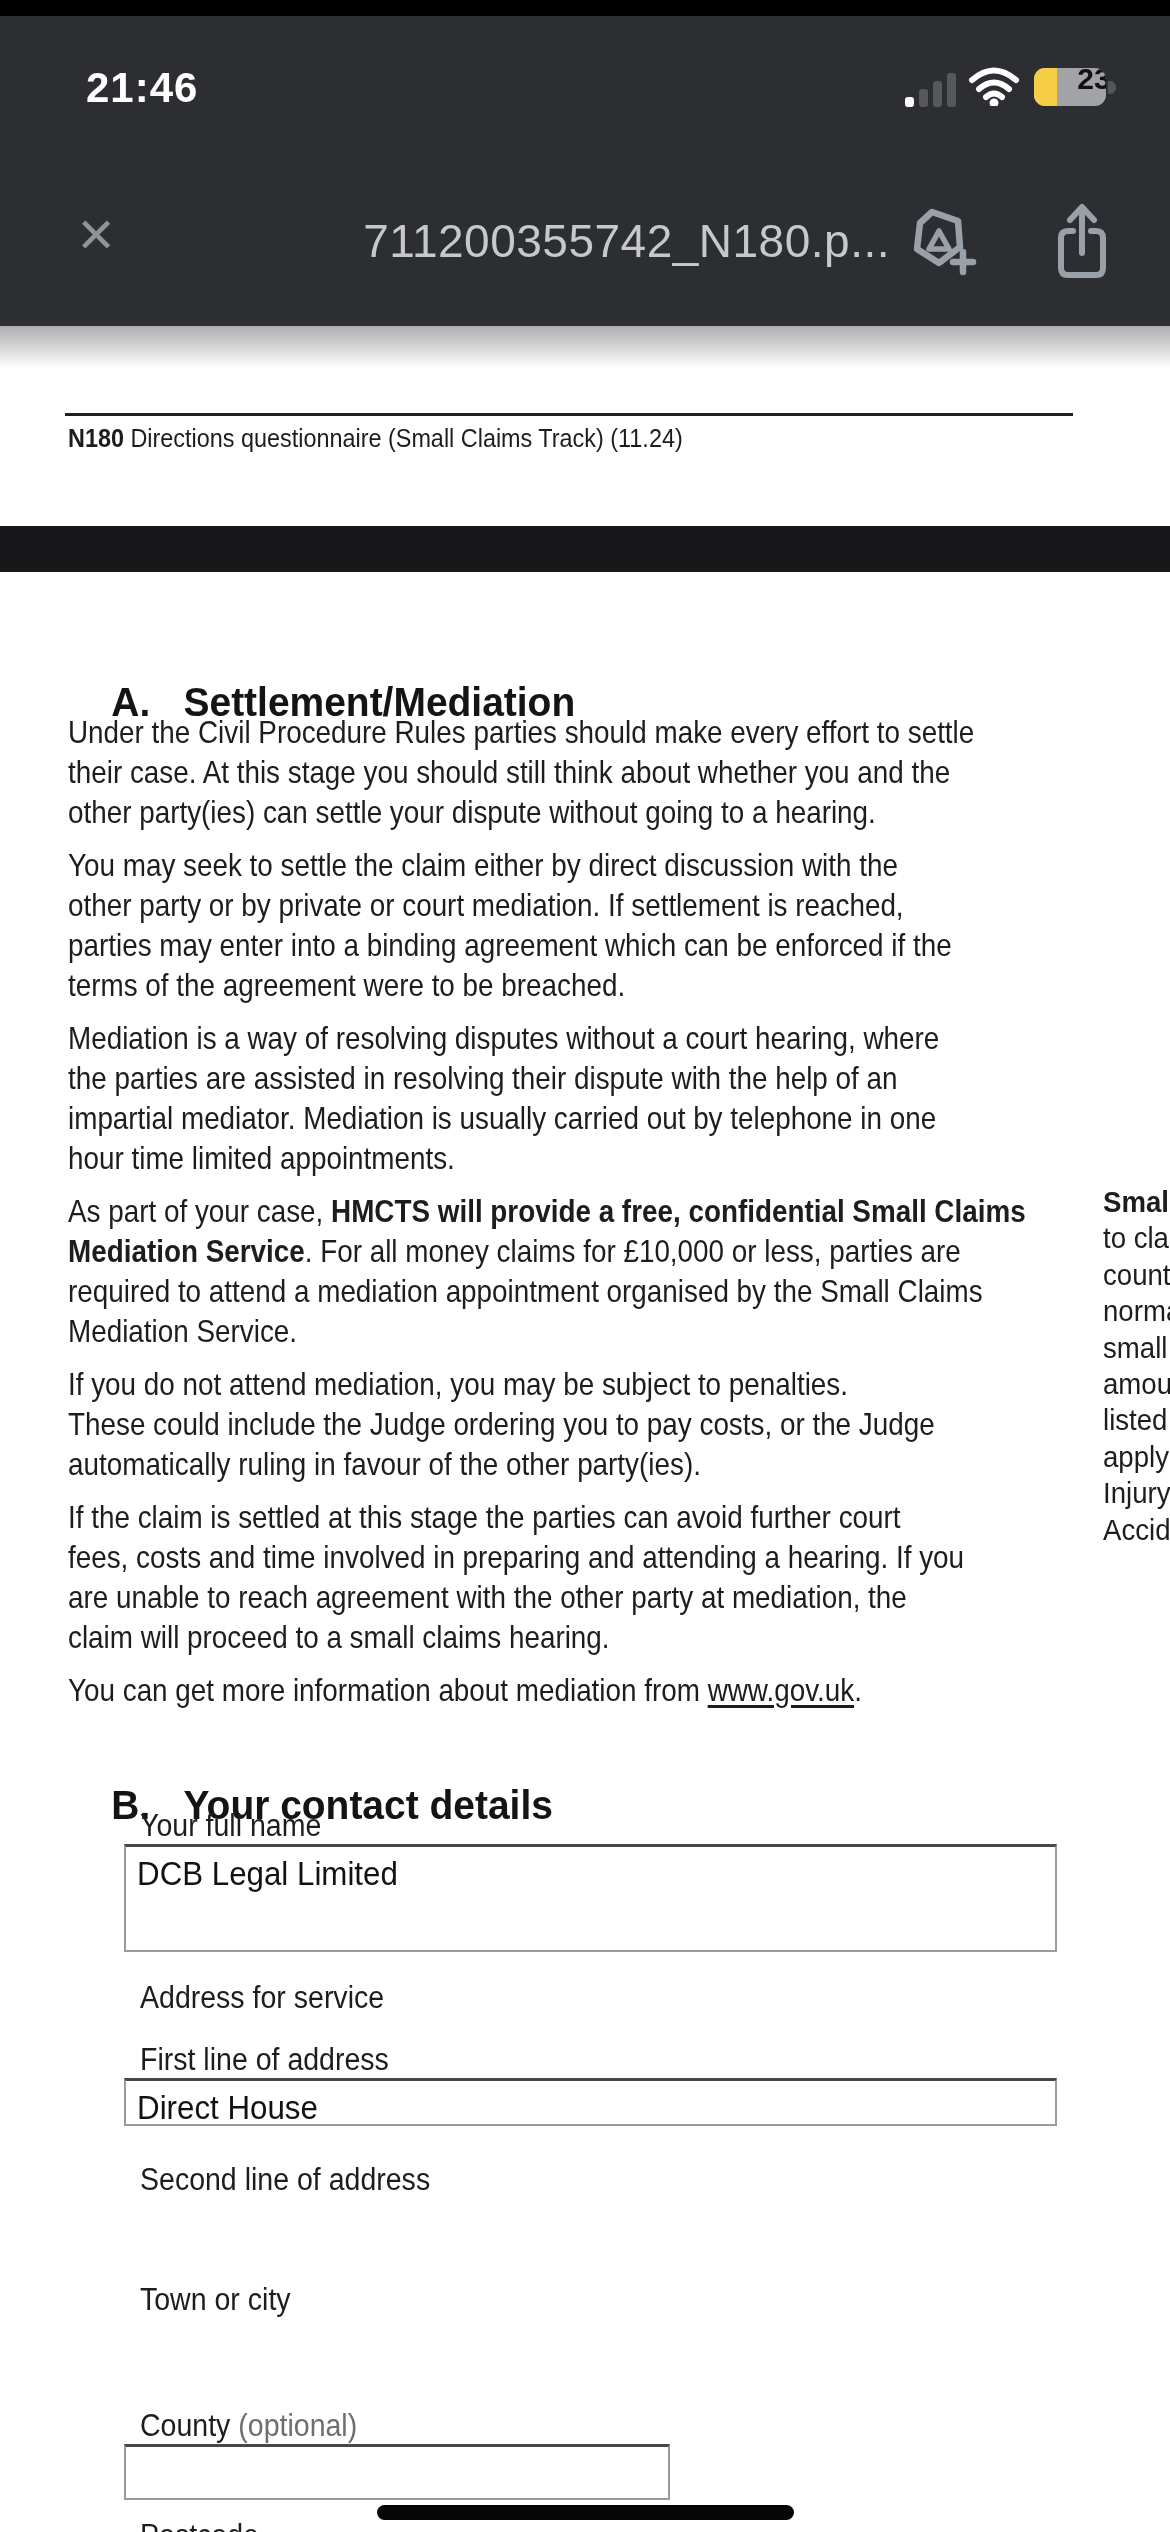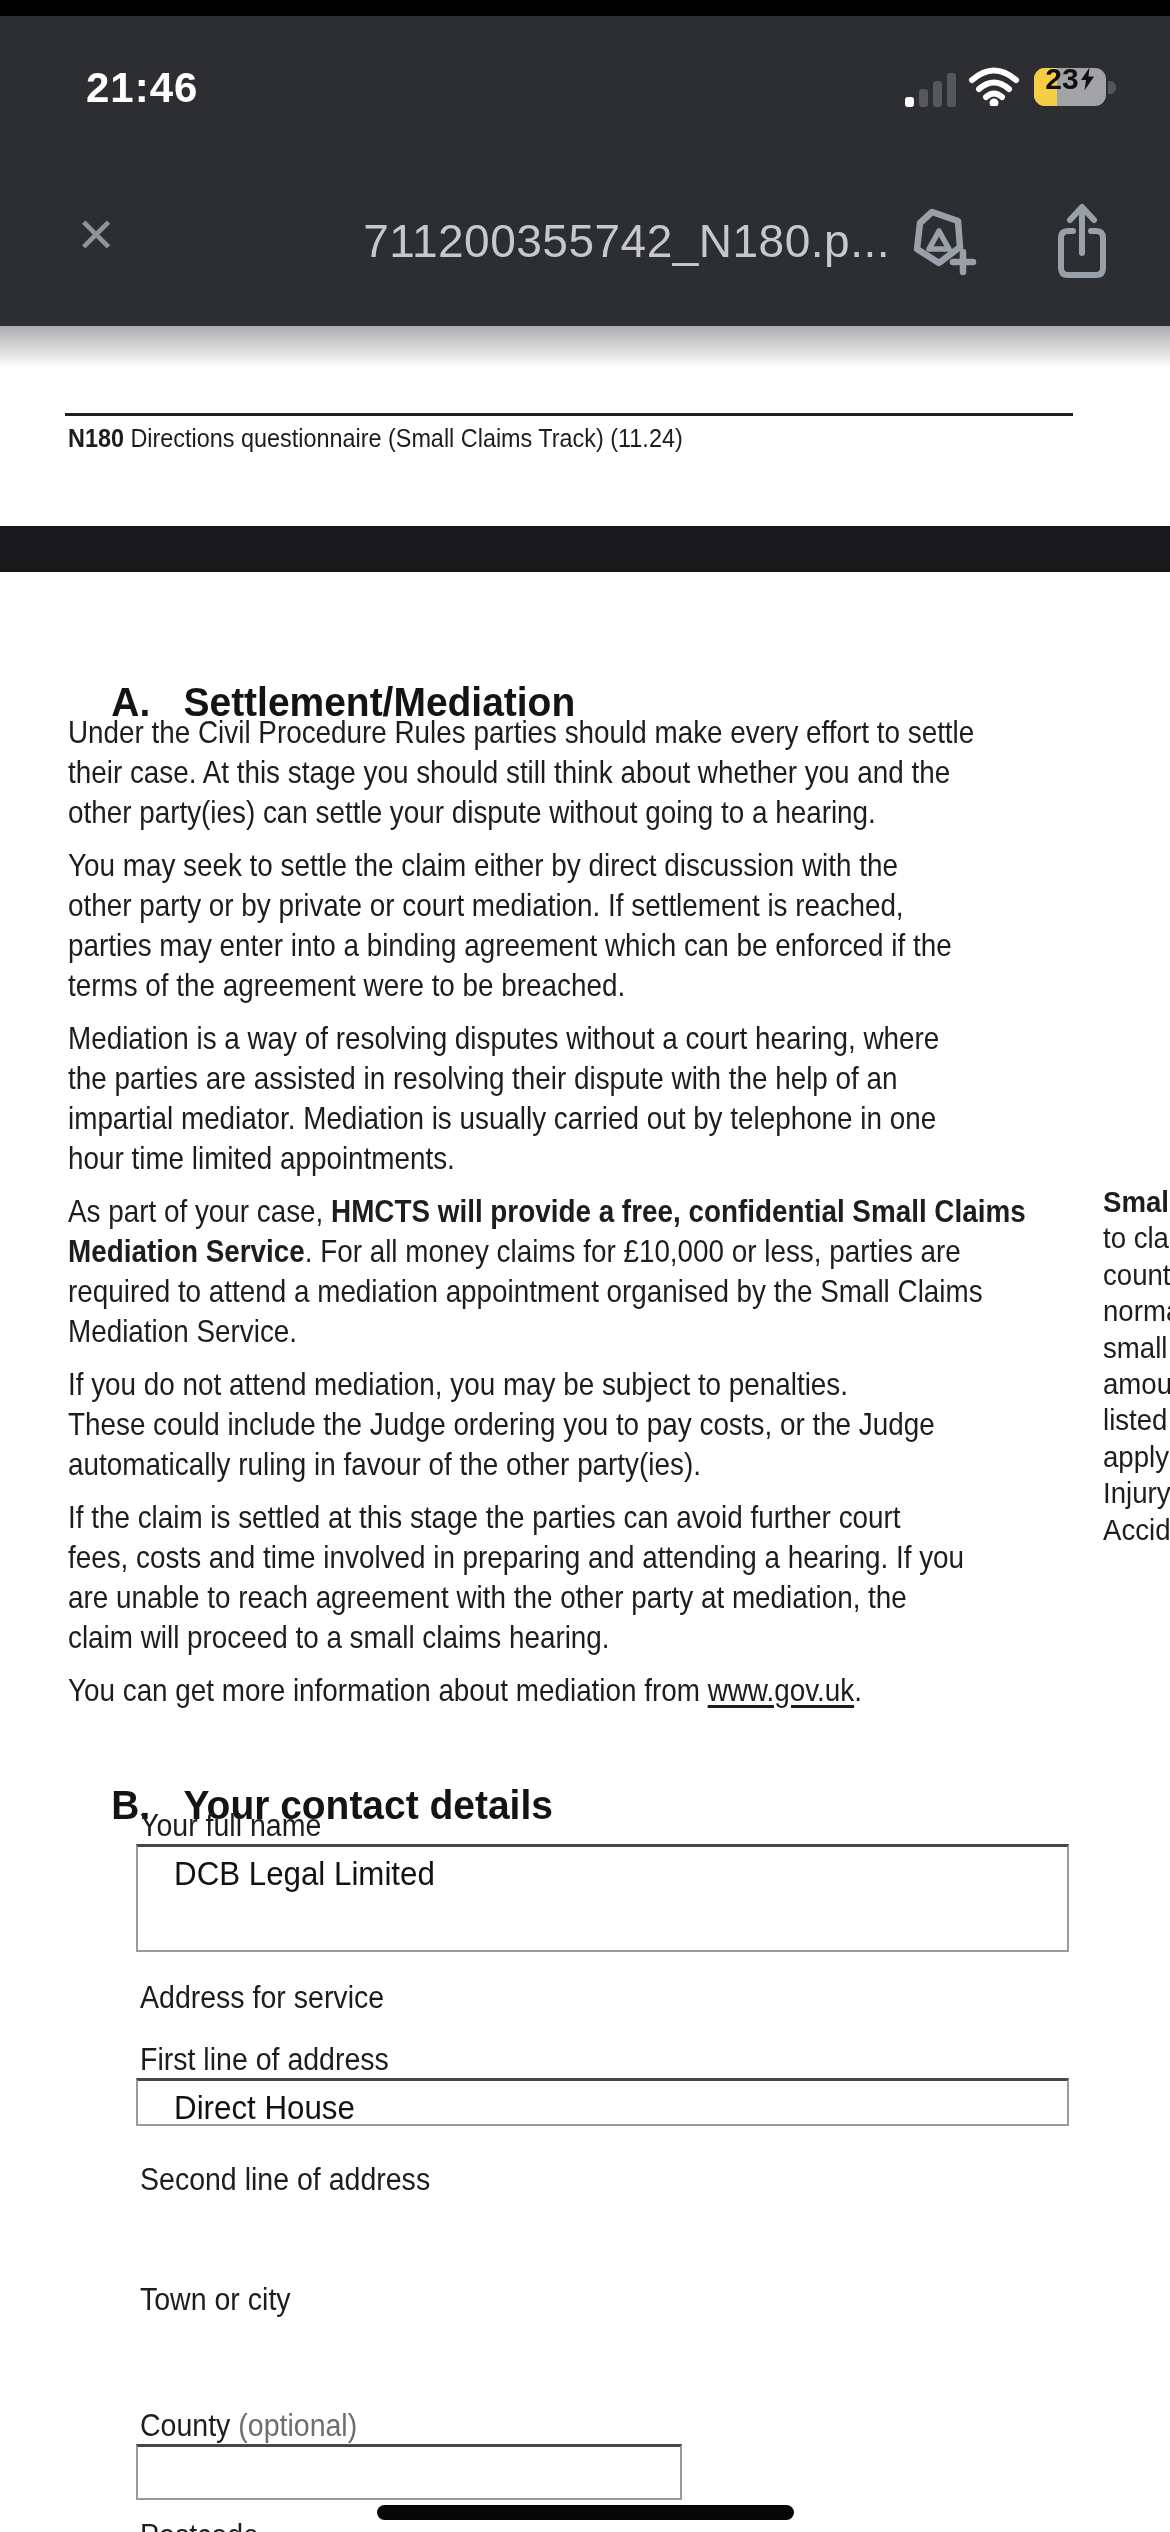--- a/index.html
+++ b/index.html
@@ -15,21 +15,21 @@
   .sigbars i{position:absolute;bottom:0;width:9px;border-radius:3px;background:#57585c;}
   .sigbars i.b1{left:0;height:10px;background:#ffffff;}
   .sigbars i.b2{left:14px;height:18px;}
   .sigbars i.b3{left:28px;height:26px;}
   .sigbars i.b4{left:42px;height:34px;}
   .wifi{position:absolute;left:968px;top:50px;}
   .battery{position:absolute;left:1034px;top:52px;width:84px;height:38px;}
   .batt-body{position:absolute;left:0;top:0;width:72px;height:38px;border-radius:11px;background:#a2a3a7;overflow:hidden;}
   .batt-fill{position:absolute;left:0;top:0;width:23px;height:38px;background:#f6ce45;}
   .batt-num{position:absolute;left:0;top:0;width:72px;height:22px;display:flex;align-items:center;justify-content:center;gap:1px;
-            font-size:30px;font-weight:bold;color:#111;}
+            font-size:30px;font-weight:bold;color:#111;padding-left:32px;}
   .batt-cap{position:absolute;left:74px;top:13px;width:8px;height:13px;border-radius:0 6px 6px 0;background:#55565a;}
   .closex{position:absolute;left:76px;top:196px;font-size:48px;color:#8f939a;line-height:48px;cursor:default;}
   .fname{position:absolute;left:160px;top:198px;width:730px;text-align:right;font-size:46px;color:#c6c8cc;letter-spacing:0.5px;white-space:nowrap;}
   .hbtn{position:absolute;}
   .chrome-shadow{position:absolute;left:0;top:310px;width:1170px;height:42px;
     background:linear-gradient(to bottom,rgba(40,40,45,0.38),rgba(40,40,45,0));}
   
   .p1line{position:absolute;left:65px;top:397px;width:1008px;height:3px;background:#1f1f1f;}
   .p1foot{position:absolute;left:68px;top:407px;font-size:26px;color:#1d1d1f;white-space:pre;
           transform:scaleX(0.90);transform-origin:0 0;}
@@ -44,22 +44,22 @@
   .paras p.wrap{white-space:normal;width:1150px;}
   .paras b{font-weight:bold;}
   .glink{text-decoration:underline;text-underline-offset:4px;cursor:pointer;}
   .sidenote{position:absolute;left:1103px;top:1168px;width:90px;transform:scaleX(0.92);transform-origin:0 0;}
   .sidenote div{font-size:30px;line-height:36.4px;color:#1d1d1f;white-space:pre;}
   .sidenote div.sn-bold{font-weight:bold;}
   
   .flabel{position:absolute;left:140px;font-size:31px;color:#1d1d1f;white-space:pre;
           transform:scaleX(0.92);transform-origin:0 0;}
   .flabel .opt{color:#6e6e6e;}
-  .ibox{position:absolute;left:136px;background:#fff;box-sizing:border-box;
-        border:2px solid #9b9b9b;border-top:3px solid #474747;padding-left:25px;}
+  .ibox{position:absolute;left:124px;background:#fff;box-sizing:border-box;
+        border:2px solid #9b9b9b;border-top:3px solid #474747;}
   .ibox .val{display:block;padding:7px 12px 0 12px;font-size:34px;color:#121214;white-space:pre;
              transform:scaleX(0.92);transform-origin:0 0;}
   .homepill{position:absolute;left:377px;top:2489px;width:417px;height:15px;border-radius:8px;background:#060606;}
 </style>
 </head>
 <body>
 
 <div id="screen">
 
   <div class="chrome">

